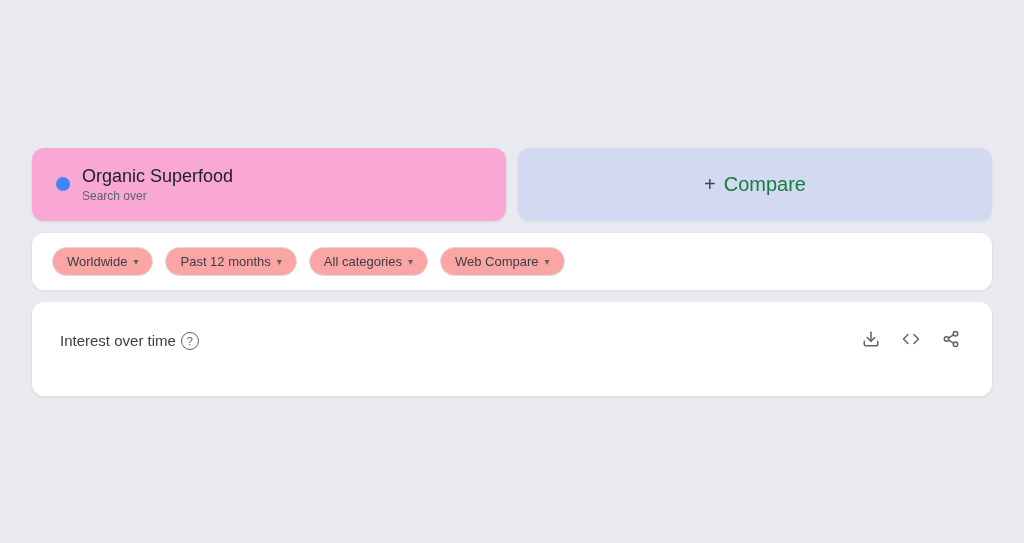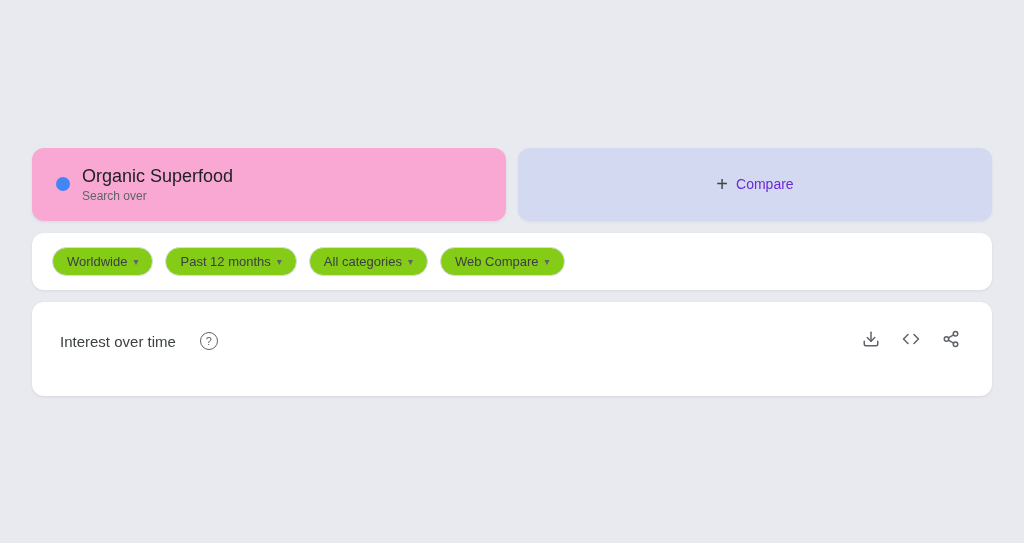--- a/index.html
+++ b/index.html
@@ -63,41 +63,41 @@
       justify-content: center;
       gap: 8px;
       cursor: pointer;
       box-shadow: 0 1px 3px rgba(0,0,0,0.06);
     }
     .compare-plus {
       font-size: 20px;
       color: #444;
     }
     .compare-label {
-      font-size: 14px;
-      color: #6d28d9;
+      font-size: 20px;
+      color: #15803d;
       font-weight: 400;
     }
     .filters-row {
       background: #fff;
       border-radius: 12px;
       padding: 14px 20px;
       display: flex;
       gap: 12px;
       align-items: center;
       box-shadow: 0 1px 3px rgba(0,0,0,0.08);
     }
     .filter-btn {
       display: flex;
       align-items: center;
       gap: 6px;
       border: 1px solid #dadce0;
       border-radius: 20px;
       padding: 6px 14px;
-      background: #84cc16;
+      background: #fca5a5;
       cursor: pointer;
       font-size: 13px;
       color: #3c4043;
     }
     .filter-btn .chevron {
       font-size: 10px;
       color: #5f6368;
     }
     .chart-card {
       background: #fff;
@@ -106,22 +106,22 @@
       box-shadow: 0 1px 3px rgba(0,0,0,0.08);
     }
     .chart-header {
       display: flex;
       align-items: center;
       justify-content: space-between;
       margin-bottom: 20px;
     }
     .chart-title-group {
       display: flex;
-      align-items: flex-end;
-      gap: 24px;
+      align-items: center;
+      gap: 5px;
     }
     .chart-title {
       font-size: 15px;
       color: #3c4043;
       font-weight: 500;
     }
     .help-icon {
       width: 18px;
       height: 18px;
       border-radius: 50%;

